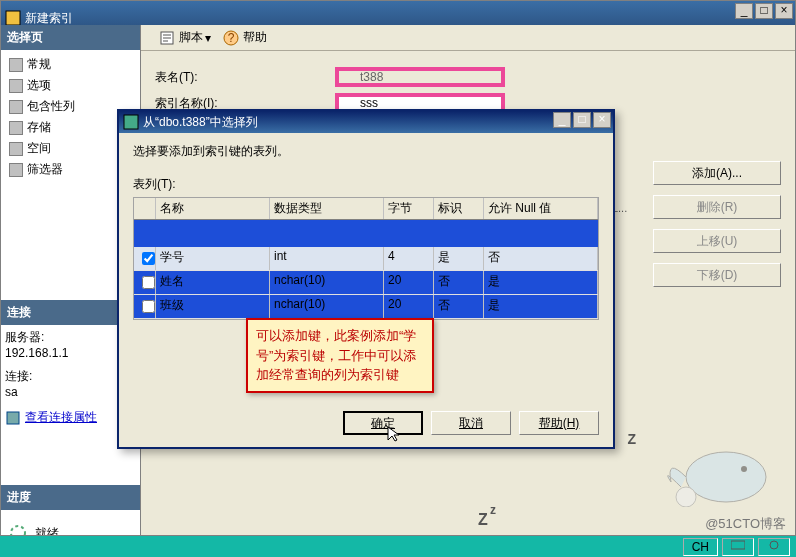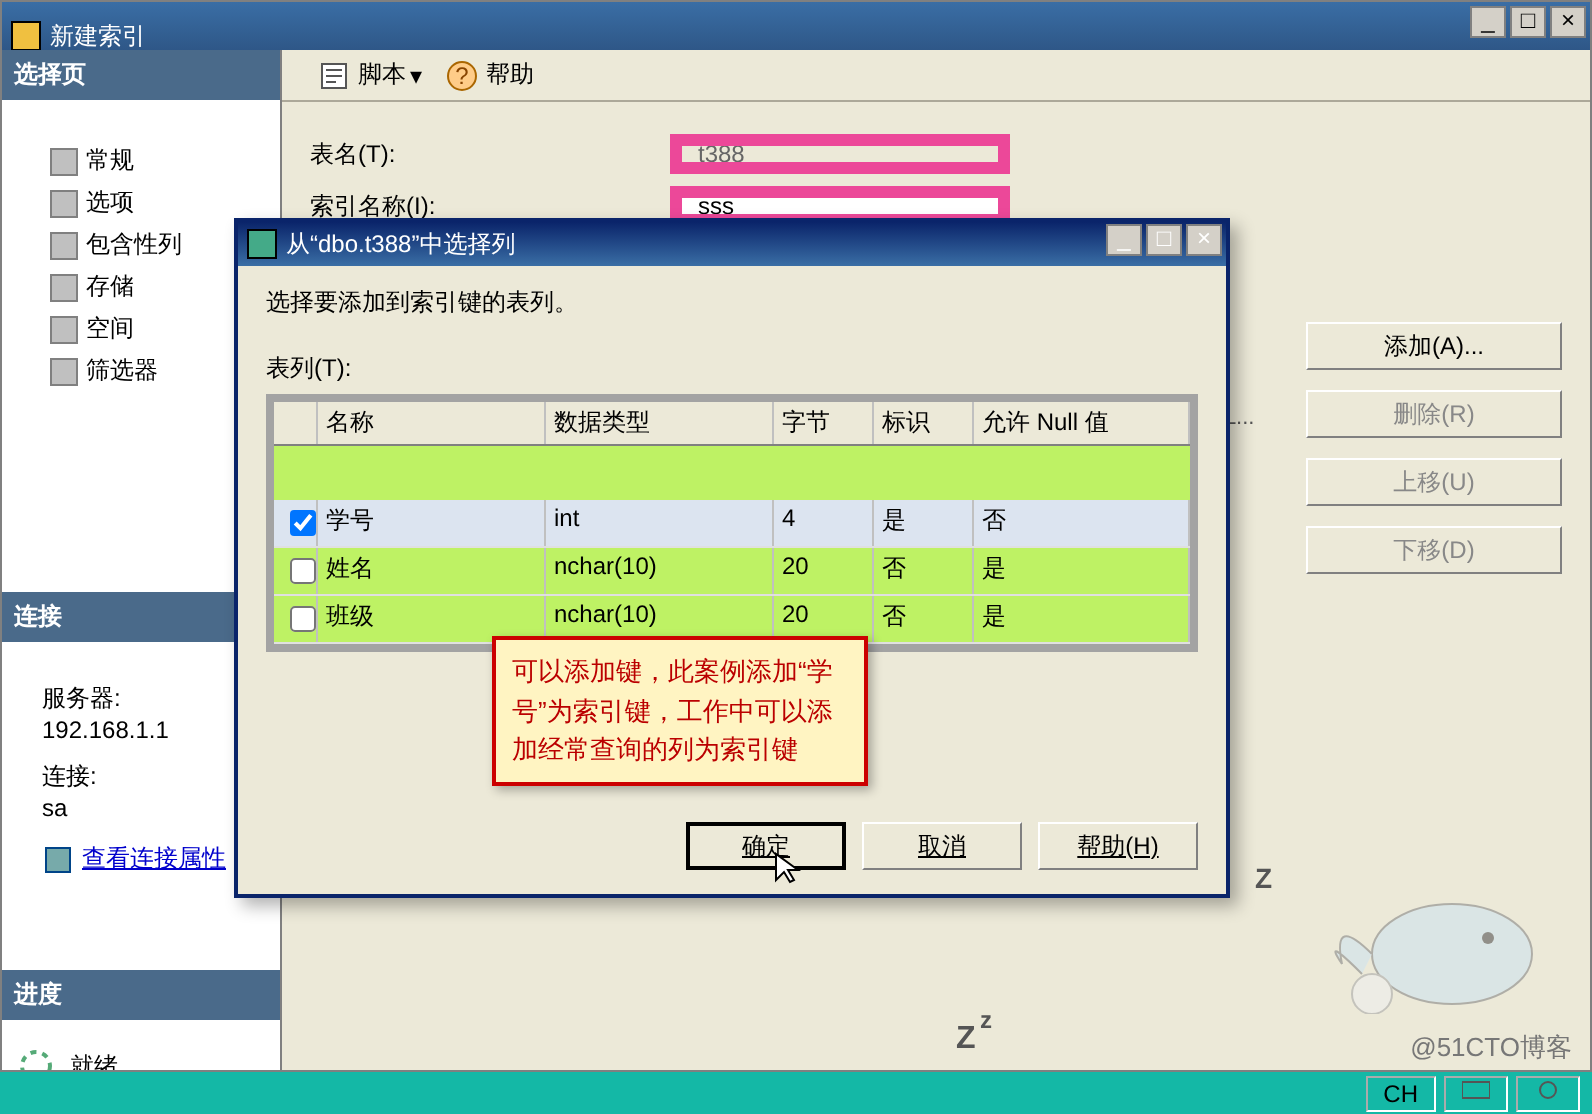--- a/index.html
+++ b/index.html
@@ -4,39 +4,39 @@
 <style>
 * { box-sizing: border-box; font-family: "Microsoft YaHei", SimSun, Arial, sans-serif; font-size: 12px; }
 body { margin: 0; width: 796px; height: 557px; background: #d4d0c8; overflow: hidden; position: relative; }
 .main-window { position: absolute; left: 0; top: 0; width: 796px; height: 557px; border: 1px solid #808080; }
 .titlebar { background: linear-gradient(#3a6ea5,#2a4e7c); color: #fff; height: 33px; line-height: 24px; padding: 0 4px; display: flex; align-items: center; }
 .titlebar .icon { width: 16px; height: 16px; margin-right: 4px; }
 .winbtns { position: absolute; right: 2px; top: 2px; display: flex; }
 .winbtn { width: 18px; height: 16px; background: #d4d0c8; border: 1px solid #808080; margin-left: 2px; text-align: center; line-height: 12px; cursor: pointer; }
 .left-panel { position: absolute; left: 0; top: 24px; width: 140px; bottom: 0; background: #fff; border-right: 1px solid #808080; }
 .panel-header { background: #4a6a8a; color: #fff; padding: 4px 6px; font-weight: bold; }
-.panel-body { padding: 20px; }
+.panel-body { padding: 4px; }
 .nav-item { display: flex; align-items: center; padding: 2px 4px; color: #000; cursor: pointer; }
 .nav-item .sq { width: 14px; height: 14px; background: #c0c0c0; border: 1px solid #808080; margin-right: 4px; }
 .link { color: #0000cc; text-decoration: underline; cursor: pointer; margin-left: 4px; }
 .toolbar { position: absolute; left: 140px; top: 24px; right: 0; height: 26px; background: #ece9d8; border-bottom: 1px solid #aca899; display: flex; align-items: center; padding: 0 18px; }
 .toolbar-item { display: flex; align-items: center; margin-right: 12px; cursor: pointer; }
 .toolbar-item .ic { width: 16px; height: 16px; margin-right: 4px; }
 .content { position: absolute; left: 140px; top: 50px; right: 0; bottom: 0; background: #ece9d8; padding: 10px 14px; }
 .form-row { display: flex; align-items: center; margin: 6px 0; }
 .form-row .lbl { width: 180px; }
-.form-row input { border: 6px solid #ec4899; height: 20px; padding: 0 8px; background: #fff; width: 170px; }
+.form-row input { border: 4px solid #ec4899; height: 20px; padding: 0 21px; background: #fff; width: 170px; }
 input[readonly] { background: #ece9d8; color: #666; }
 .right-btns { position: absolute; right: 12px; top: 160px; width: 130px; }
 .btn { background: #ece9d8; border: 1px solid #808080; border-top-color: #fff; border-left-color: #fff; height: 24px; width: 128px; margin-bottom: 10px; cursor: pointer; }
 .btn[disabled] { color: #888; }
 .dialog { position: absolute; left: 117px; top: 109px; width: 498px; height: 340px; background: #ece9d8; border: 2px solid #0a246a; box-shadow: 4px 4px 8px rgba(0,0,0,.3); }
 .dialog .titlebar { background: linear-gradient(#0a246a,#3a6ea5); height: 22px; font-size: 12px; }
 .dialog-body { padding: 10px 14px; }
-.grid { border: 4px solid #a3a3a3; background: #bef264; }
+.grid { border: 1px solid #a3a3a3; background: #1d4ed8; }
 .grid-head, .grid-row { display: flex; }
 .grid-head { background: #ece9d8; border-bottom: 1px solid #808080; }
 .grid-cell { border-right: 1px solid #c0c0c0; padding: 2px 4px; overflow: hidden; white-space: nowrap; }
 .c-ck { width: 22px; text-align: center; }
 .c-name { width: 114px; }
 .c-type { width: 114px; }
 .c-byte { width: 50px; }
 .c-flag { width: 50px; }
 .c-null { flex: 1; }
 .grid-row { border-bottom: 1px solid #e0e0e0; }
@@ -88,21 +88,21 @@
         <div class="nav-item">
           <span class="sq"></span>
           <span>空间</span>
         </div>
         <div class="nav-item">
           <span class="sq"></span>
           <span>筛选器</span>
         </div>
       </div>
 
-    <div class="panel-header" style="margin-top:80px">连接</div>
+    <div class="panel-header" style="margin-top:116px">连接</div>
     <div class="panel-body">
       <div>服务器:</div>
       <div>192.168.1.1</div>
       <div style="margin-top:8px">连接:</div>
       <div>sa</div>
       <div style="margin-top:10px;display:flex;align-items:flex-end">
         <svg width="16" height="16">
             <rect x="2" y="2" width="12" height="12" fill="#7aa" stroke="#048"></rect>
           </svg>
         <span class="link">查看连接属性</span>

